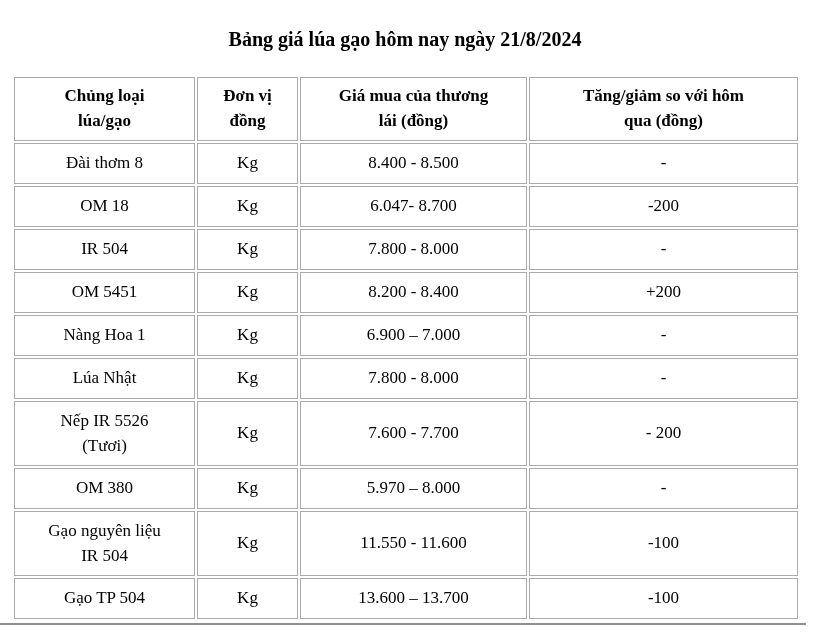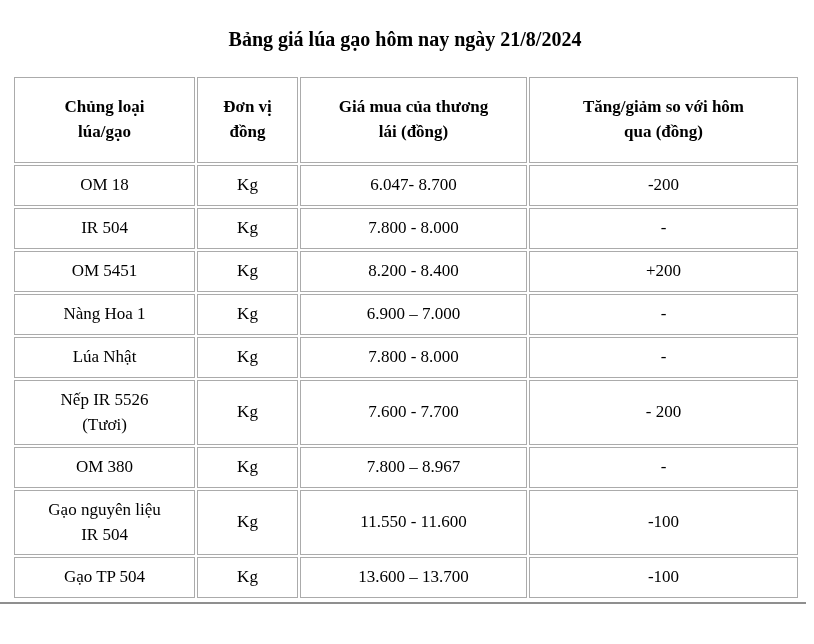--- a/index.html
+++ b/index.html
@@ -43,21 +43,21 @@
     text-align: center;
     vertical-align: middle;
     font-size: 17px;
     line-height: 1.45;
     padding: 2px 6px;
     white-space: pre-line;
     overflow: hidden;
   }
   .price-table th {
     font-weight: bold;
-    height: 86px;
+    height: 64px;
   }
   .price-table td {
     font-weight: normal;
     height: 41px;
   }
   .price-table tr.tall td {
     height: 65px;
   }
   .bottom-rule {
     width: 806px;
@@ -87,20 +87,26 @@
         <th>Đơn vị
 đồng</th>
         <th>Giá mua của thương
 lái (đồng)</th>
         <th>Tăng/giảm so với hôm
 qua (đồng)</th>
       </tr>
     </thead>
     <tbody>
       <tr>
+        <td>Đài thơm 8</td>
+        <td>Kg</td>
+        <td>8.400 - 8.500</td>
+        <td>-</td>
+      </tr>
+      <tr>
         <td>OM 18</td>
         <td>Kg</td>
         <td>6.047- 8.700</td>
         <td>-200</td>
       </tr>
       <tr>
         <td>IR 504</td>
         <td>Kg</td>
         <td>7.800 - 8.000</td>
         <td>-</td>
@@ -126,21 +132,21 @@
       <tr class="tall">
         <td>Nếp IR 5526
 (Tươi)</td>
         <td>Kg</td>
         <td>7.600 - 7.700</td>
         <td>- 200</td>
       </tr>
       <tr>
         <td>OM 380</td>
         <td>Kg</td>
-        <td>7.800 – 8.967</td>
+        <td>5.970 – 8.000</td>
         <td>-</td>
       </tr>
       <tr class="tall">
         <td>Gạo nguyên liệu
 IR 504</td>
         <td>Kg</td>
         <td>11.550 - 11.600</td>
         <td>-100</td>
       </tr>
       <tr>

